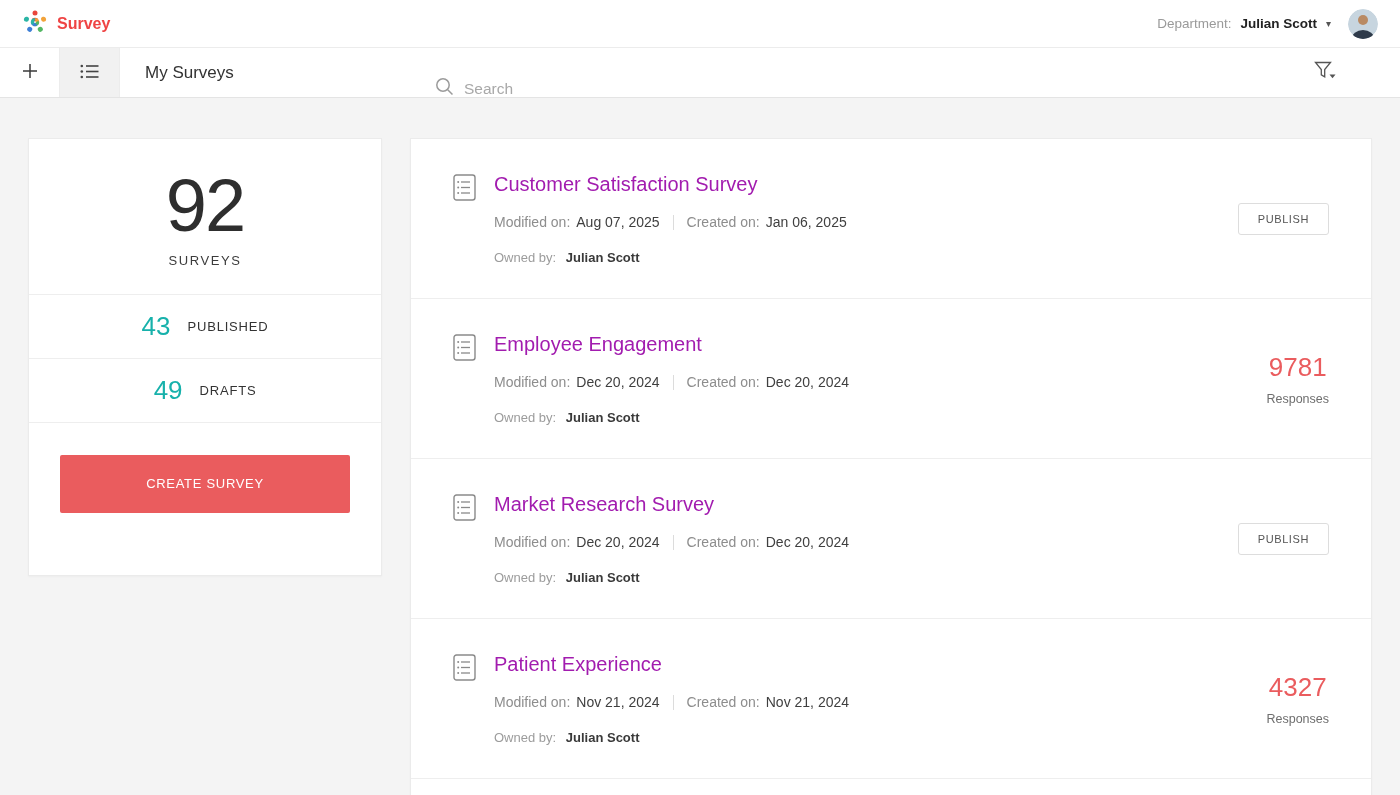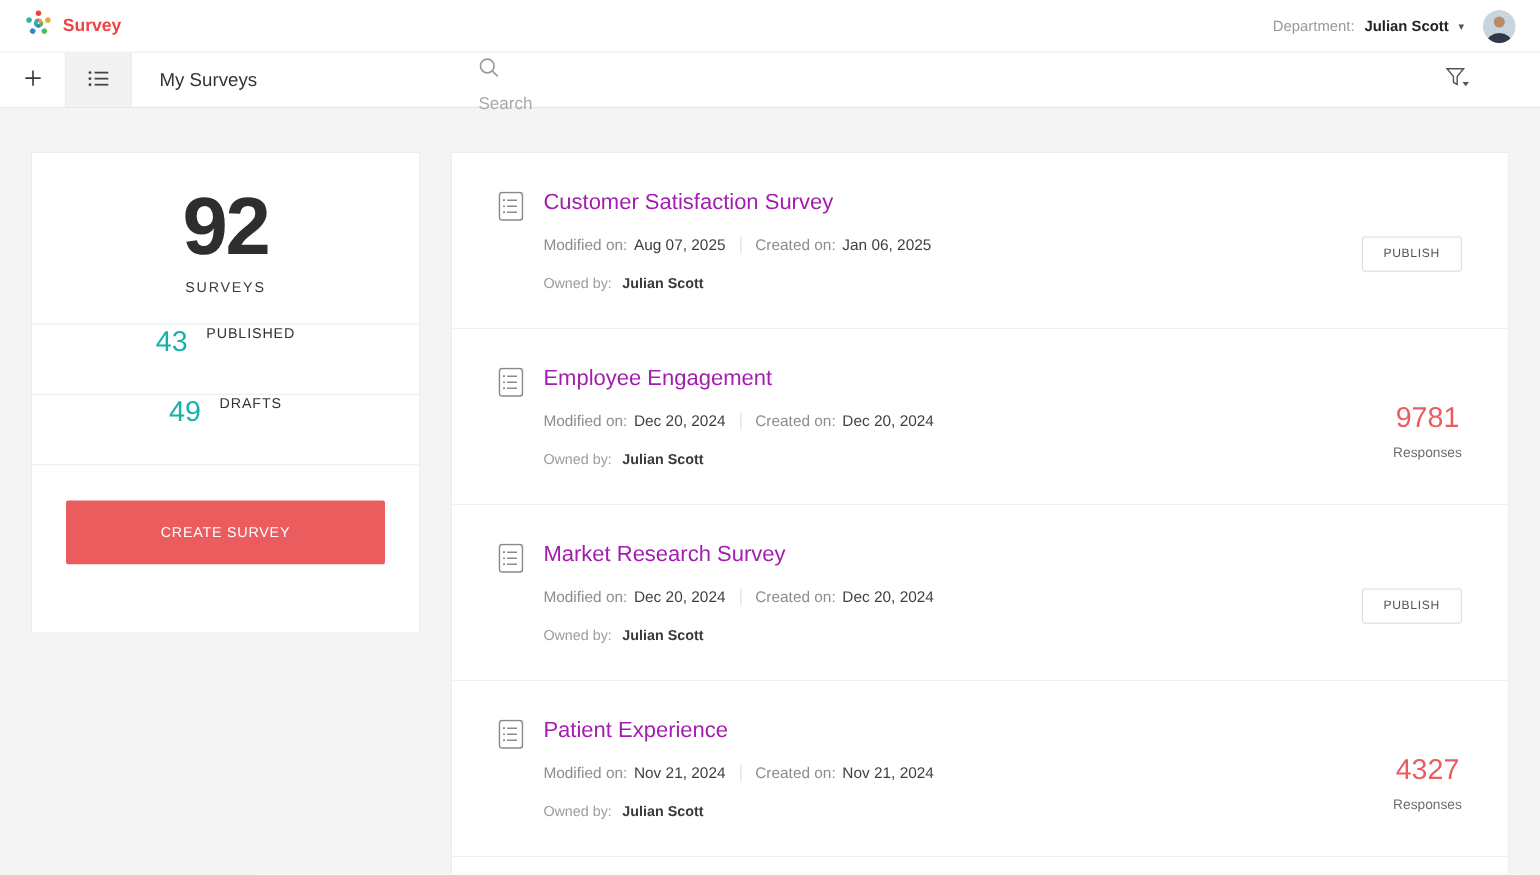--- a/index.html
+++ b/index.html
@@ -28,47 +28,47 @@
     height:50px; background:#fff; border-bottom:1px solid #e4e4e4;
     display:flex; align-items:stretch; position:relative;
   }
   .tool-btn {
     width:60px; border:none; background:#fff; border-right:1px solid #ececec;
     display:flex; align-items:center; justify-content:center; cursor:pointer;
   }
   .tool-btn.active { background:#f1f1f1; }
   .page-title { display:flex; align-items:center; margin-left:25px; font-size:17px; color:#333; }
   .search-box {
-    position:absolute; left:435px; top:4px; height:100%;
-    display:flex; align-items:flex-start; gap:10px;flex-direction:column;
+    position:absolute; left:435px; top:16px; height:100%;
+    display:flex; align-items:center; gap:10px;
   }
   .search-input {
     border:none; outline:none; font-size:15.5px; color:#444; width:280px;
     font-family:"Liberation Sans", sans-serif; background:transparent;
   }
   .search-input::placeholder { color:#a8a8a8; }
   .filter-btn {
     position:absolute; right:62px; top:0; height:100%;
     display:flex; align-items:center; cursor:pointer; background:transparent; border:none;
   }
 
   
   .content { display:flex; gap:28px; padding:40px 28px 0 28px; align-items:flex-start; }
 
   
   .stats-card {
     width:354px; background:#fff; border:1px solid #ebebeb;
     box-shadow:0 1px 2px rgba(0,0,0,0.03);
   }
   .stats-top { padding:28px 0 26px; text-align:center; }
-  .total { font-size:74px; line-height:1.05; font-weight:700; color:#2e2e2e; letter-spacing:-2px; }
+  .total { font-size:74px; line-height:1.05; font-weight:400; color:#2e2e2e; letter-spacing:-2px; }
   .total-label { margin-top:8px; font-size:13px; color:#3c3c3c; letter-spacing:1.6px; }
   .stat-row {
     border-top:1px solid #eee; height:64px;
-    display:flex; align-items:flex-start; justify-content:center; gap:17px; cursor:pointer;
+    display:flex; align-items:center; justify-content:center; gap:17px; cursor:pointer;
   }
   .stat-value { font-size:26px; color:#17b1ab; }
   .stat-label { font-size:13px; color:#333; letter-spacing:0.8px; }
   .create-wrap { border-top:1px solid #eee; padding:32px 31px 62px; }
   .create-btn {
     width:100%; height:58px; background:#ea5c5e; color:#fff; border:none; border-radius:2px;
     font-size:13px; letter-spacing:0.7px; cursor:pointer; font-family:"Liberation Sans", sans-serif;
   }
 
   
@@ -84,21 +84,21 @@
   .row-main { flex:1; min-width:0; }
   .row-title { font-size:20px; font-weight:400; color:#a21caf; line-height:26px; }
   .row-meta { margin-top:17px; font-size:14px; display:flex; align-items:center; }
   .meta-label { color:#8d8d8d; margin-right:6px; }
   .meta-value { color:#3f3f3f; }
   .meta-sep { width:1px; height:15px; background:#dcdcdc; margin:0 13px; display:inline-block; }
   .row-owner { margin-top:20px; font-size:13px; }
   .owner-label { color:#9c9c9c; margin-right:6px; }
   .owner-name { color:#3a3a3a; font-weight:600; }
   .row-side {
-    position:absolute; right:42px; top:12px; height:100%;
+    position:absolute; right:42px; top:0; height:100%;
     display:flex; flex-direction:column; align-items:flex-end; justify-content:center;
   }
   .publish-btn {
     background:#fff; border:1px solid #ddd; border-radius:3px; padding:9px 19px;
     font-size:11px; color:#555; letter-spacing:0.6px; cursor:pointer;
     font-family:"Liberation Sans", sans-serif;
   }
   .responses { text-align:center; }
   .resp-count { font-size:26px; color:#ea5c5e; font-weight:500; }
   .resp-label { margin-top:9px; font-size:12.5px; color:#6e6e6e; }

